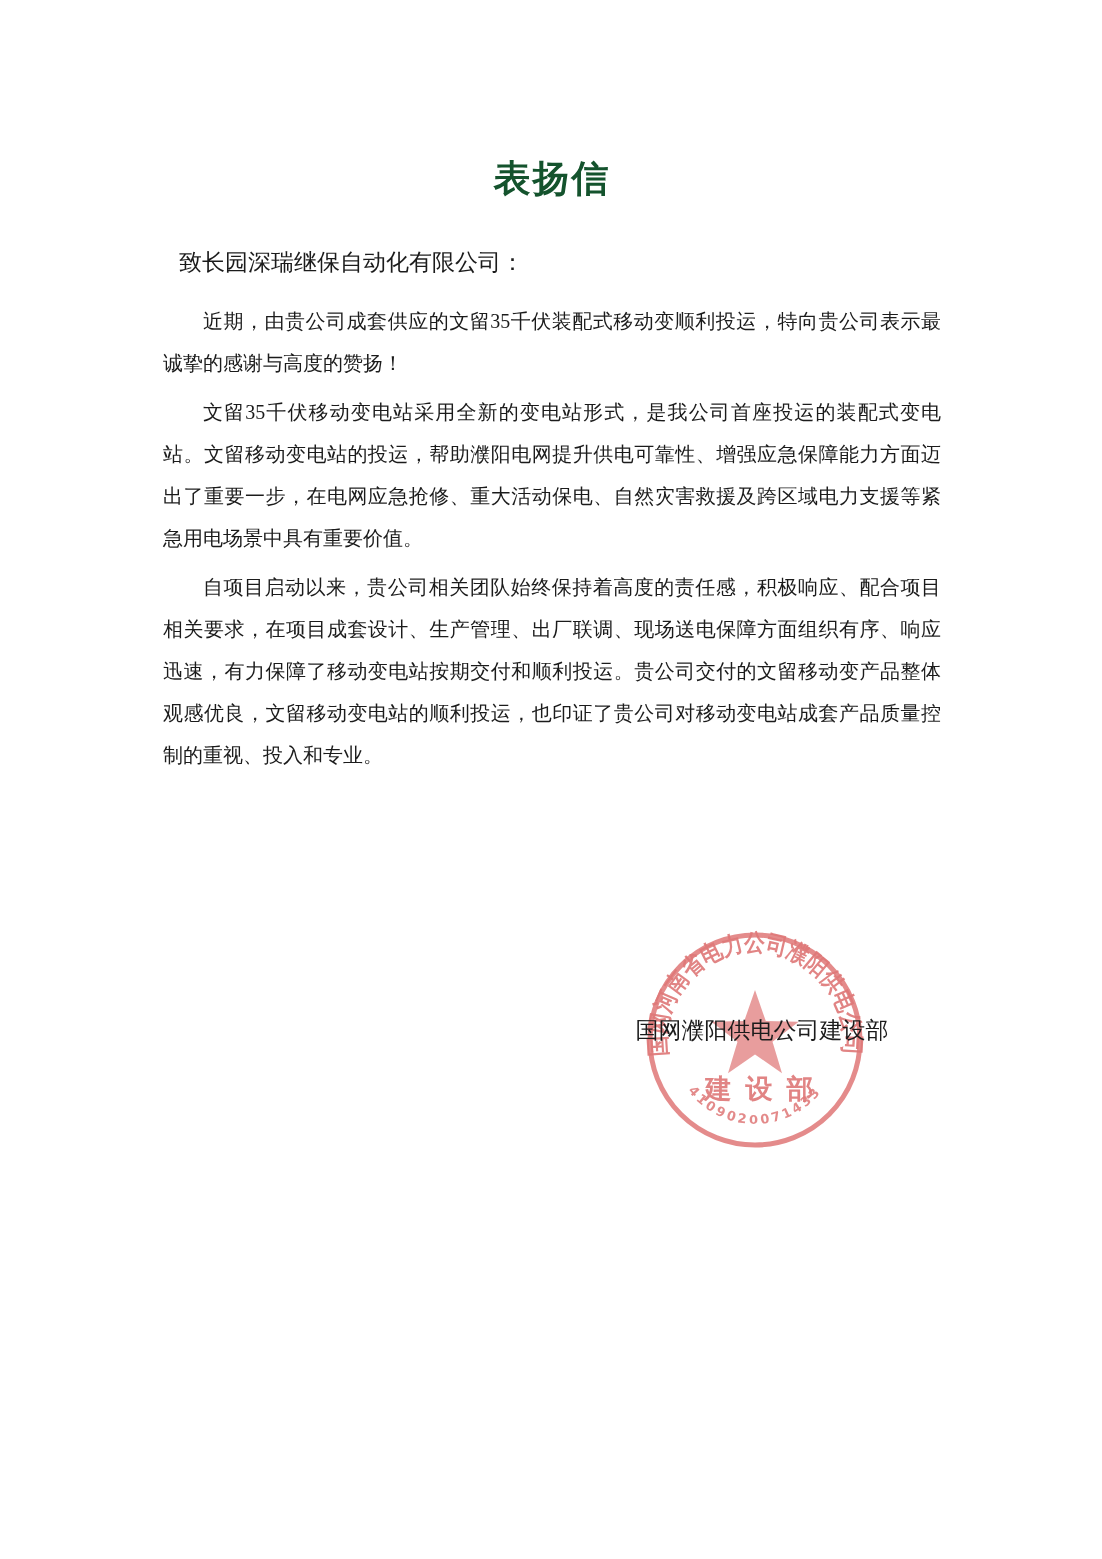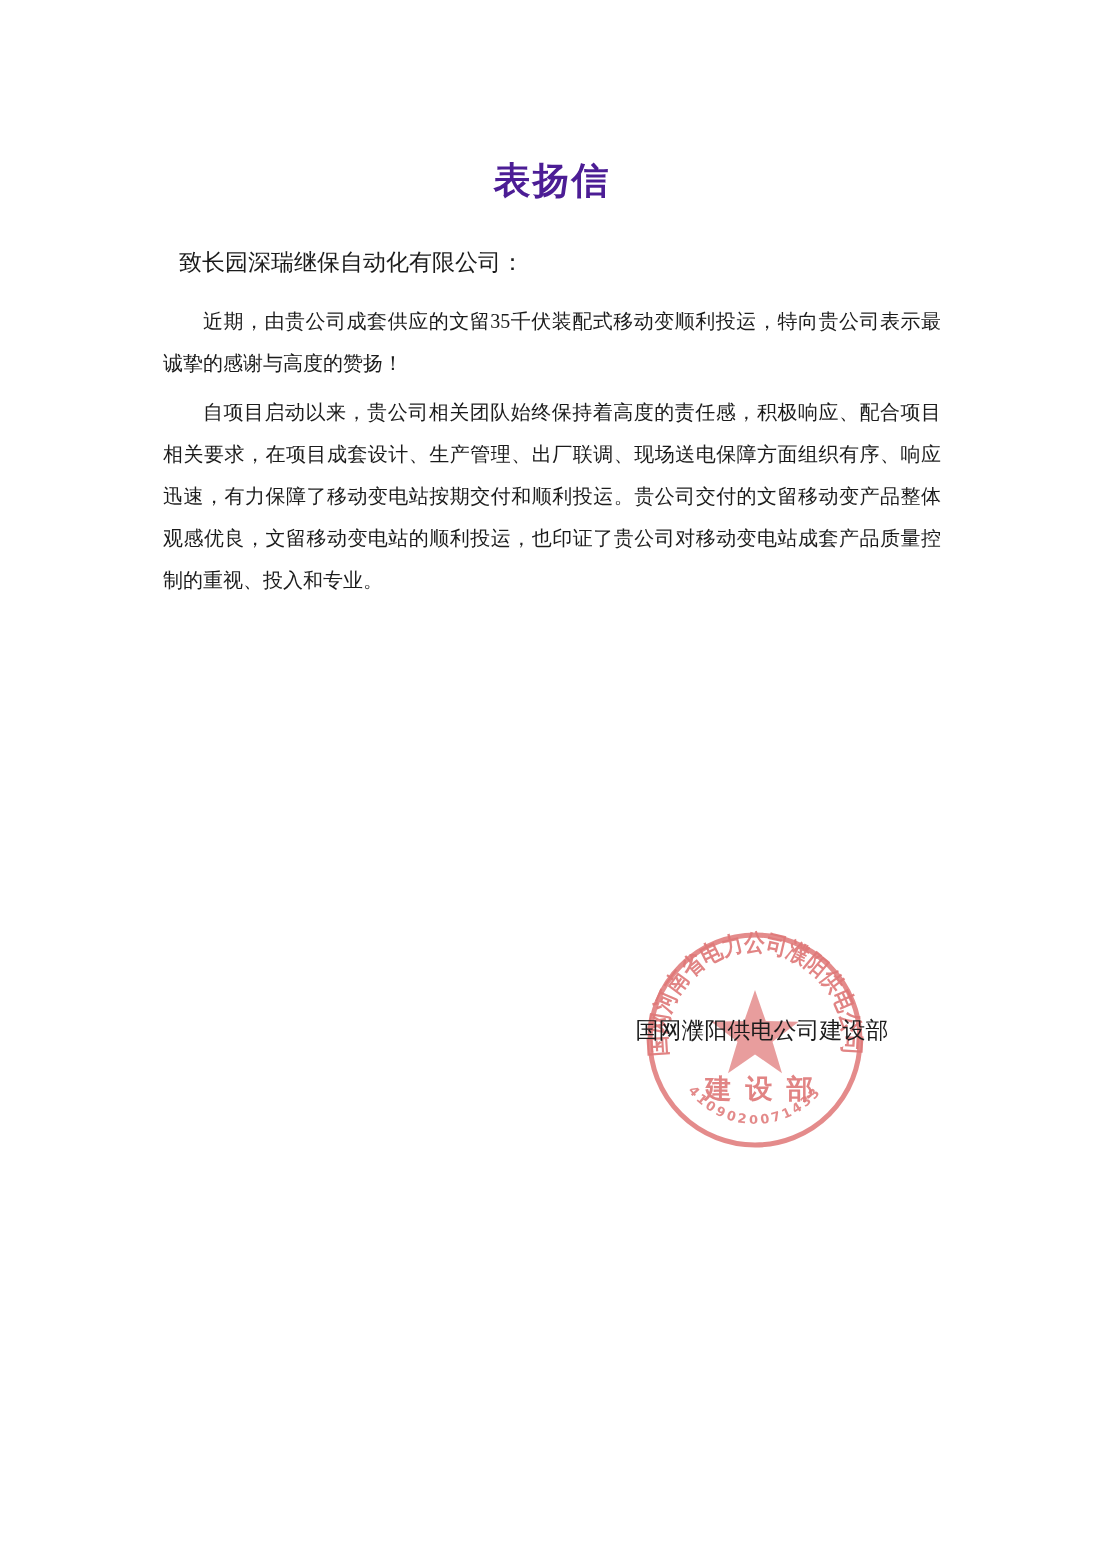--- a/index.html
+++ b/index.html
@@ -17,27 +17,27 @@
     color: #1b1b1b;
   }
   .content {
     position: absolute;
     left: 163px;
     top: 158px;
     width: 778px;
   }
   .doc-title {
     margin: 0 0 38px 0;
-    font-family: Liberation Serif, serif;
+    font-family: Liberation Mono, monospace;
     font-weight: 600;
     font-size: 37px;
     line-height: 46px;
     text-align: center;
     letter-spacing: 2px;
-    color: #4c1d95;
+    color: #14532d;
   }
   .salutation {
     margin: 16px;
     font-size: 23px;
     line-height: 42px;
   }
   .para {
     margin: 7px 0 0 0;
     font-size: 20px;
     line-height: 42px;
@@ -104,20 +104,21 @@
 </style>
 </head>
 <body>
 
 <div class="page">
 
   <div class="content">
     <h1 class="doc-title">表扬信</h1>
     <p class="salutation">致长园深瑞继保自动化有限公司：</p>
     <p class="para">近期，由贵公司成套供应的文留35千伏装配式移动变顺利投运，特向贵公司表示最诚挚的感谢与高度的赞扬！</p>
+    <p class="para">文留35千伏移动变电站采用全新的变电站形式，是我公司首座投运的装配式变电站。文留移动变电站的投运，帮助濮阳电网提升供电可靠性、增强应急保障能力方面迈出了重要一步，在电网应急抢修、重大活动保电、自然灾害救援及跨区域电力支援等紧急用电场景中具有重要价值。</p>
     <p class="para">自项目启动以来，贵公司相关团队始终保持着高度的责任感，积极响应、配合项目相关要求，在项目成套设计、生产管理、出厂联调、现场送电保障方面组织有序、响应迅速，有力保障了移动变电站按期交付和顺利投运。贵公司交付的文留移动变产品整体观感优良，文留移动变电站的顺利投运，也印证了贵公司对移动变电站成套产品质量控制的重视、投入和专业。</p>
   </div>
 
   <svg class="stamp" viewBox="-115 -115 230 230" xmlns="http://www.w3.org/2000/svg" aria-hidden="true">
     <defs>
       <path id="ring-top-path" d="M -87.6 15.5 A 89 89 0 1 1 87.6 15.5" fill="none"></path>
       <path id="ring-bottom-path" d="M -68.8 48.2 A 84 84 0 0 0 68.8 48.2" fill="none"></path>
     </defs>
     <circle class="stamp-ring" cx="0" cy="0" r="105"></circle>
     <polygon class="stamp-star" transform="translate(0,-4)" points="0,-46 10.8,-14.9 43.7,-14.2 17.5,5.7 27,37.2 0,18.4 -27,37.2 -17.5,5.7 -43.7,-14.2 -10.8,-14.9"></polygon>

